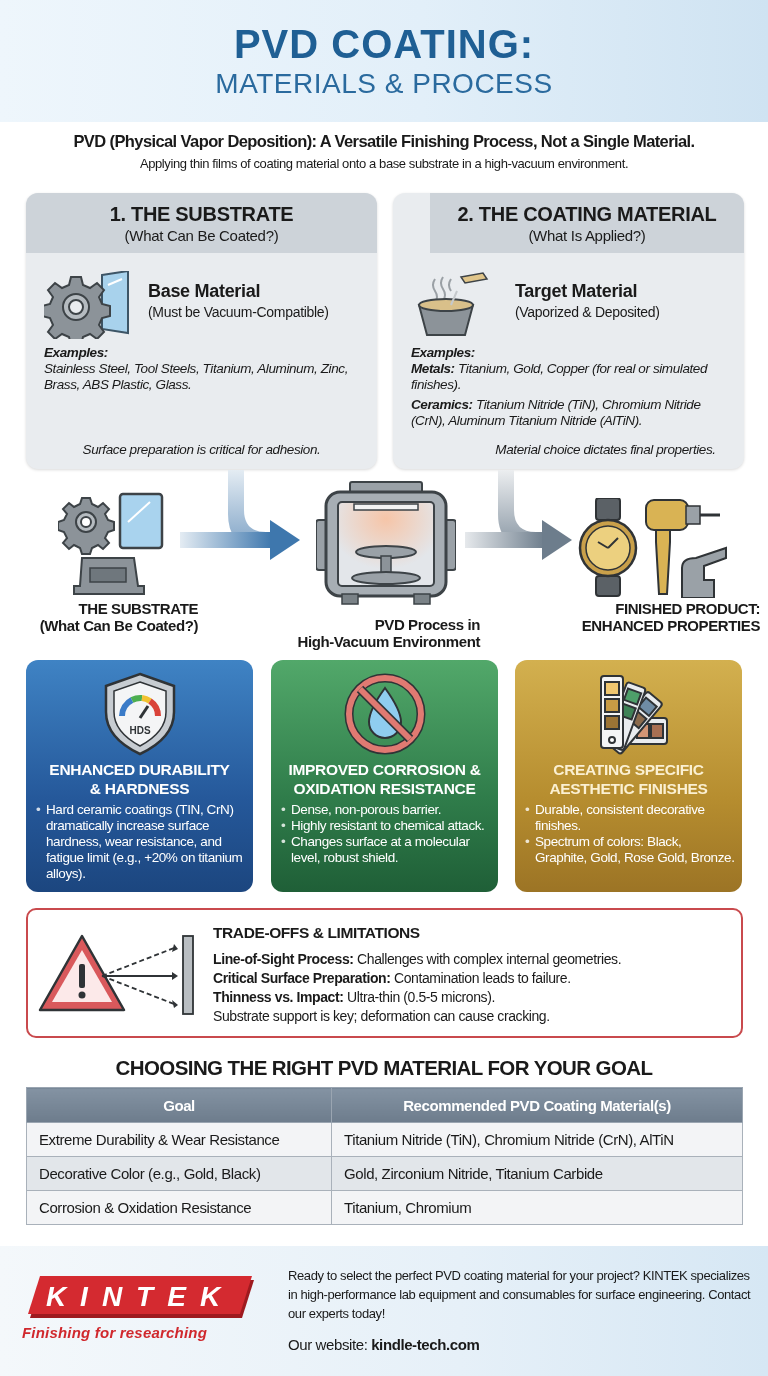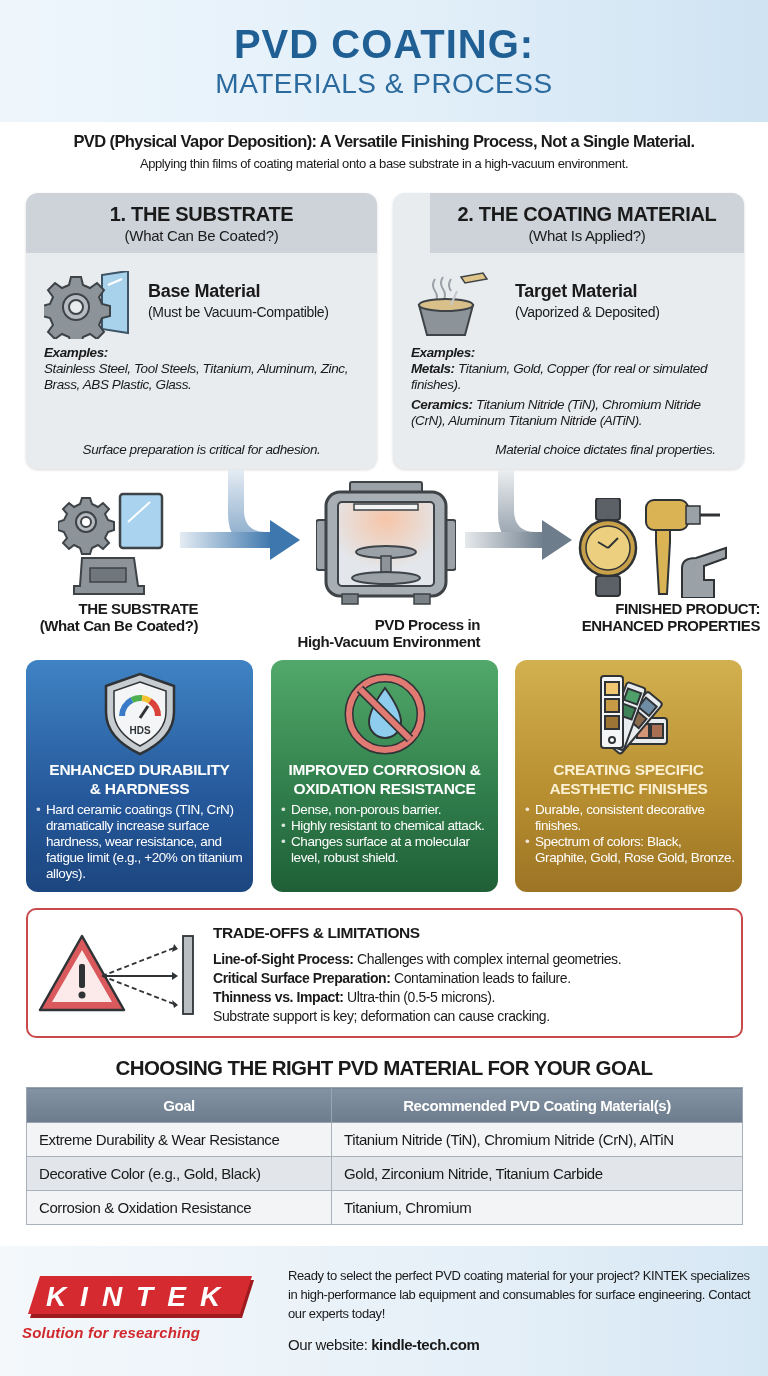--- a/index.html
+++ b/index.html
@@ -332,18 +332,18 @@
     </tr>
   </tbody>
 </table>
 
 <div class="ftr">
   <svg class="logo" viewBox="0 0 230 82">
     <path d="M14,4 H226 L214,42 H2 Z" fill="#9e1a1f"></path>
     <path d="M12,0 H224 L212,38 H0 Z" fill="#d42a30"></path>
     <text x="112" y="30" text-anchor="middle" font-family="Liberation Sans, sans-serif" font-size="28" font-weight="bold" font-style="italic" fill="#ffffff" letter-spacing="14">KINTEK</text>
   </svg>
-  <div class="tag">Solution for researching</div>
+  <div class="tag">Finishing for researching</div>
   <div class="txt">Ready to select the perfect PVD coating material for your project? KINTEK specializes in high-performance lab equipment and consumables for surface engineering. Contact our experts today!</div>
   <div class="web">
     <span>Our website: </span><b>kindle-tech.com</b>
   </div>
 </div>
 
 </body></html>

